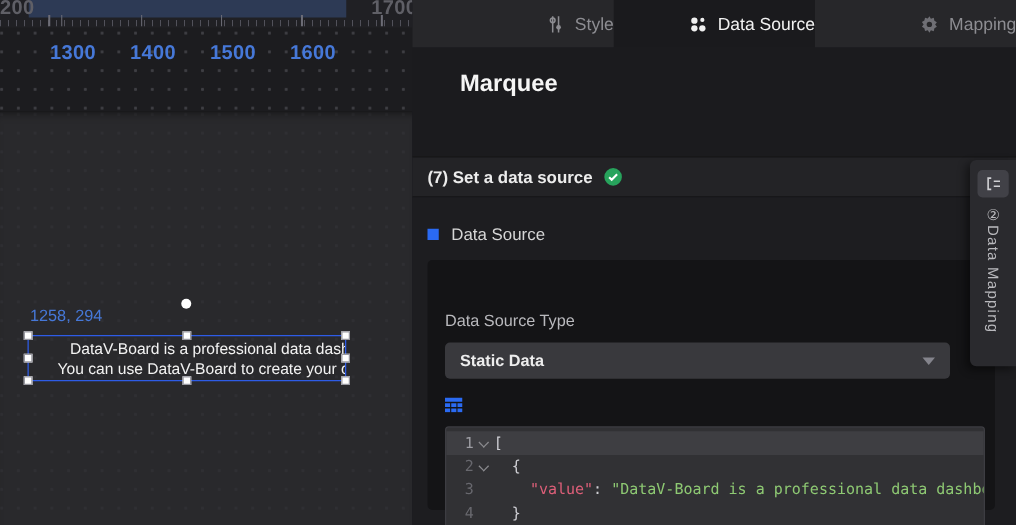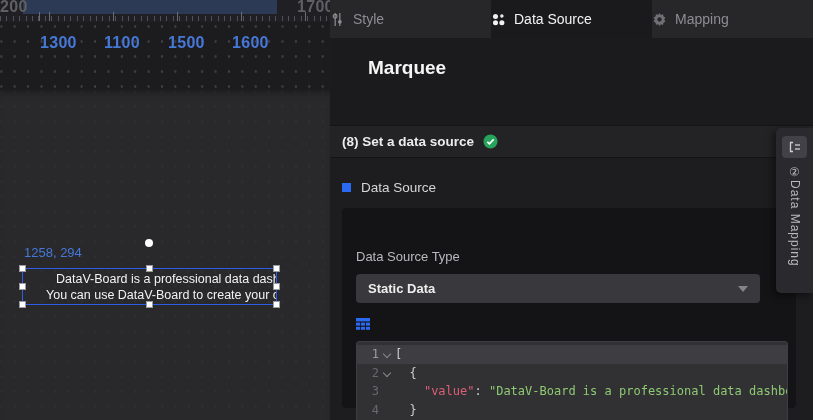--- a/index.html
+++ b/index.html
@@ -44,21 +44,21 @@
   .sel-text .l2 { padding-left:23px; }
   .handle { position:absolute; width:7px; height:7px; background:#ffffff; border:1px solid #9a9aa2; }
   .h-tl{left:19px;top:265px;} .h-tm{left:146px;top:265px;} .h-tr{left:273px;top:265px;}
   .h-ml{left:19px;top:283px;} .h-mr{left:273px;top:283px;}
   .h-bl{left:19px;top:301px;} .h-bm{left:146px;top:301px;} .h-br{left:273px;top:301px;}
 
   
   .panel { position:absolute; left:330px; top:0; width:483px; height:420px; background:#1d1d20; }
 
   .tabbar { display:flex; height:38px; background:#27272a; }
-  .tab { flex:1; display:flex; align-items:center; justify-content:flex-start; gap:8px;
+  .tab { flex:1; display:flex; align-items:center; justify-content:flex-end; gap:8px;
     font-size:14px; color:#8d8d92; cursor:default; }
   .tab.active { background:#1a1a1d; color:#f2f2f2; }
   .tab svg { display:block; }
 
   .comp-header { height:87px; background:#1b1b1e; padding:19px 0 0 38px; }
   .comp-title { font-size:19px; font-weight:700; color:#f5f5f5; }
   .comp-version { margin-top:11px; font-size:13px; color:#8a8a8e; }
 
   .status-bar { height:33px; background:#232326; display:flex; align-items:center;
     padding-left:12px; gap:9px; border-top:1px solid #141416; border-bottom:1px solid #141416; }
@@ -111,21 +111,21 @@
 <body>
 
 <div class="canvas">
   <div class="canvas-top"></div>
   <div class="canvas-bottom"></div>
 
   <div class="ruler">
     <div class="ruler-highlight"></div>
     <span class="ruler-label rl-0 rl-out">200</span>
     <span class="ruler-label rl-1 rl-in">1300</span>
-    <span class="ruler-label rl-2 rl-in">1100</span>
+    <span class="ruler-label rl-2 rl-in">1400</span>
     <span class="ruler-label rl-3 rl-in">1500</span>
     <span class="ruler-label rl-4 rl-in">1600</span>
     <span class="ruler-label rl-5 rl-out">1700</span>
     <div class="ticks-minor"></div>
     <div class="ticks-major"></div>
   </div>
 
   <div class="coord-label">1258, 294</div>
   <div class="rot-dot"></div>
 
@@ -179,21 +179,21 @@
       </span>
       <span>Mapping</span>
     </div>
   </div>
 
   <div class="comp-header">
     <div class="comp-title">Marquee</div>
   </div>
 
   <div class="status-bar">
-    <span class="status-text">(8) Set a data source</span>
+    <span class="status-text">(7) Set a data source</span>
     <span class="icon">
       <svg width="15" height="15" viewBox="0 0 16 16">
         <circle cx="8" cy="8" r="7.5" fill="#27a35c"></circle>
         <path d="M4.6 8.3l2.2 2.2 4.6-4.7" stroke="#ffffff" stroke-width="1.8" fill="none"></path>
       </svg>
     </span>
   </div>
 
   <div class="panel-main">
     <div class="section-head">

